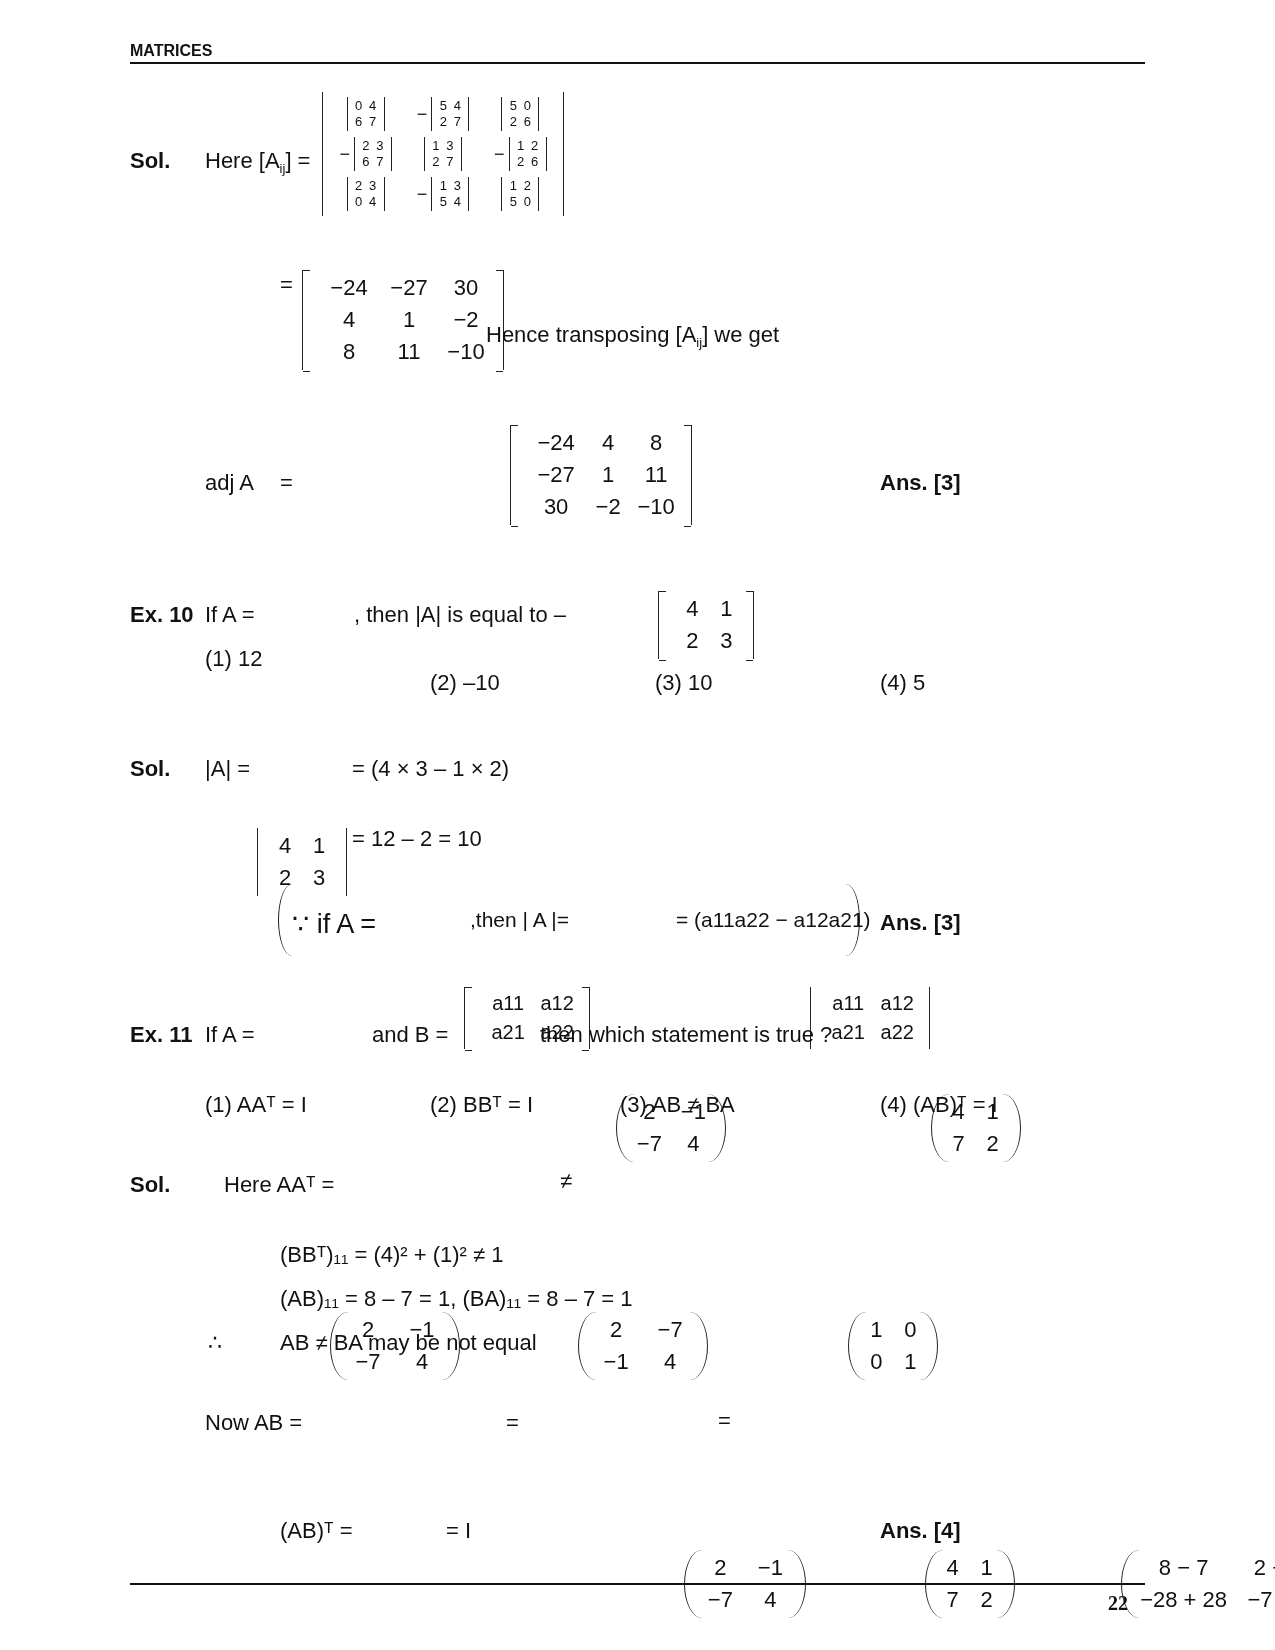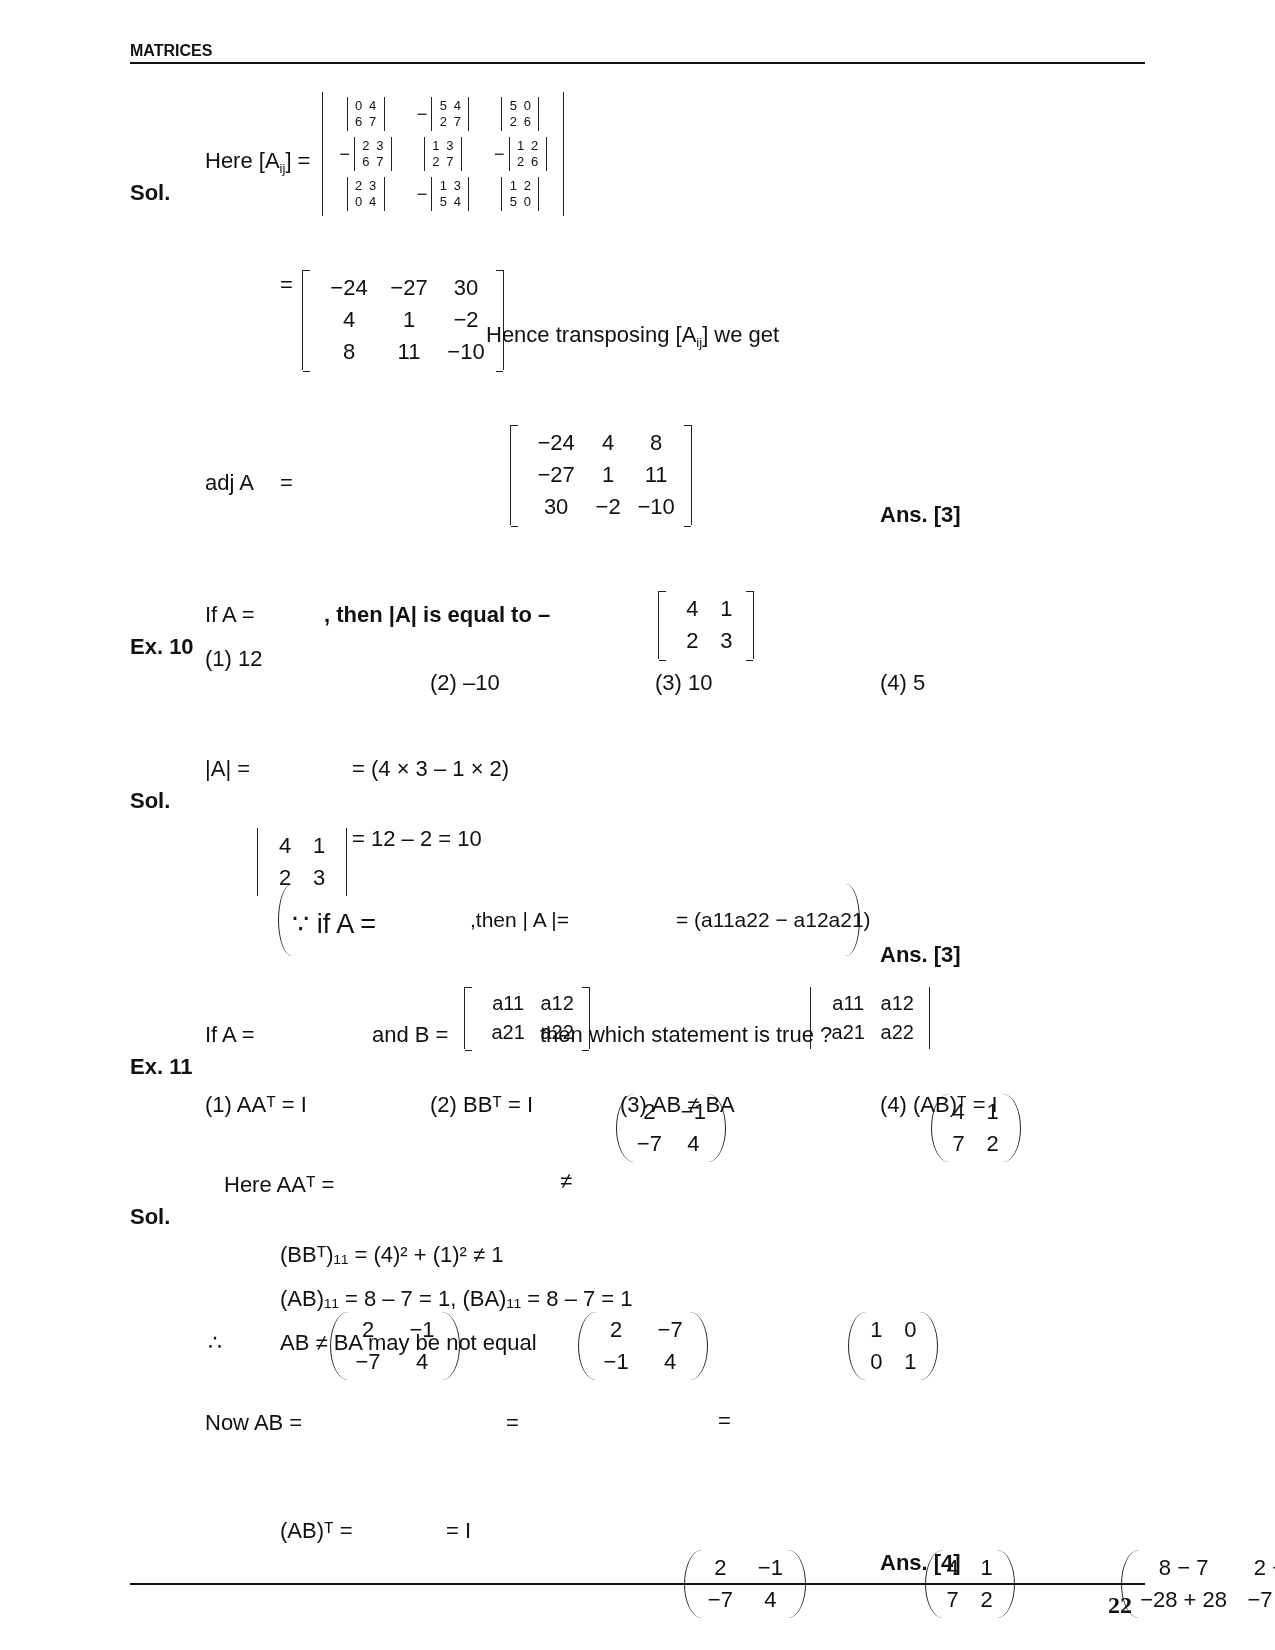--- a/index.html
+++ b/index.html
@@ -1,22 +1,22 @@
 <!DOCTYPE html>
 <html><head>
 <meta charset="utf-8">
 <style>
   html,body{margin:0;padding:0;background:#fff;}
   body{width:1275px;height:1650px;position:relative;overflow:hidden;color:#111;
        font-family:"Liberation Sans",sans-serif;font-size:22px;}
   .abs{position:absolute;white-space:nowrap;}
   .hdr{font-weight:bold;font-size:16px;}
   .rule{position:absolute;left:130px;width:1015px;height:2px;background:#111;}
-  .b{font-weight:bold;margin-top:32px;}
-  .serifnum{font-family:"Liberation Serif",serif;font-weight:bold;font-size:24px;}
+  .b{font-weight:bold;}
+  .serifnum{font-family:"Liberation Serif",serif;font-weight:bold;font-size:20px;}
   
   .mat{display:inline-grid;vertical-align:middle;position:relative;padding:2px 10px;text-align:center;}
   .mat span{padding:3px 0;}
   .brk{border-left:1.5px solid #222;border-right:1.5px solid #222;padding-left:16px;}
   .brk::before,.brk::after{content:"";position:absolute;width:7px;height:100%;top:0;
        border-top:1.5px solid #222;border-bottom:1.5px solid #222;}
   .brk::before{left:0;} .brk::after{right:0;}
   .det{border-left:1.5px solid #222;border-right:1.5px solid #222;}
   .par{border-left:1.5px solid #222;border-right:1.5px solid #222;border-radius:18px/50%;}
   .sm{font-size:13px;}
@@ -162,21 +162,21 @@
 
 
 <div class="abs b" style="left:130px;top:602px;">Ex. 10</div>
 <div class="abs" style="left:205px;top:602px;">If A =</div>
 <div class="abs mat brk" id="ex10m" style="left:262px;top:575px;grid-template-columns:34px 34px;">
     <span>4</span>
     <span>1</span>
     <span>2</span>
     <span>3</span>
   </div>
-<div class="abs" style="left:324px;top:602px;font-weight:bold;">, then |A| is equal to –</div>
+<div class="abs" style="left:354px;top:602px;">, then |A| is equal to –</div>
 <div id="ex10opts">
     <div class="abs" style="left: 205px; top: 646px;">(1) 12</div>
     <div class="abs" style="left: 430px; top: 670px;">(2) –10</div>
     <div class="abs" style="left: 655px; top: 670px;">(3) 10</div>
     <div class="abs" style="left: 880px; top: 670px;">(4) 5</div>
   </div>
 
 <div class="abs b" style="left:130px;top:756px;">Sol.</div>
 <div class="abs" style="left:205px;top:756px;">|A| =</div>
 <div class="abs mat det" id="ex10d" style="left:257px;top:728px;grid-template-columns:34px 34px;">

